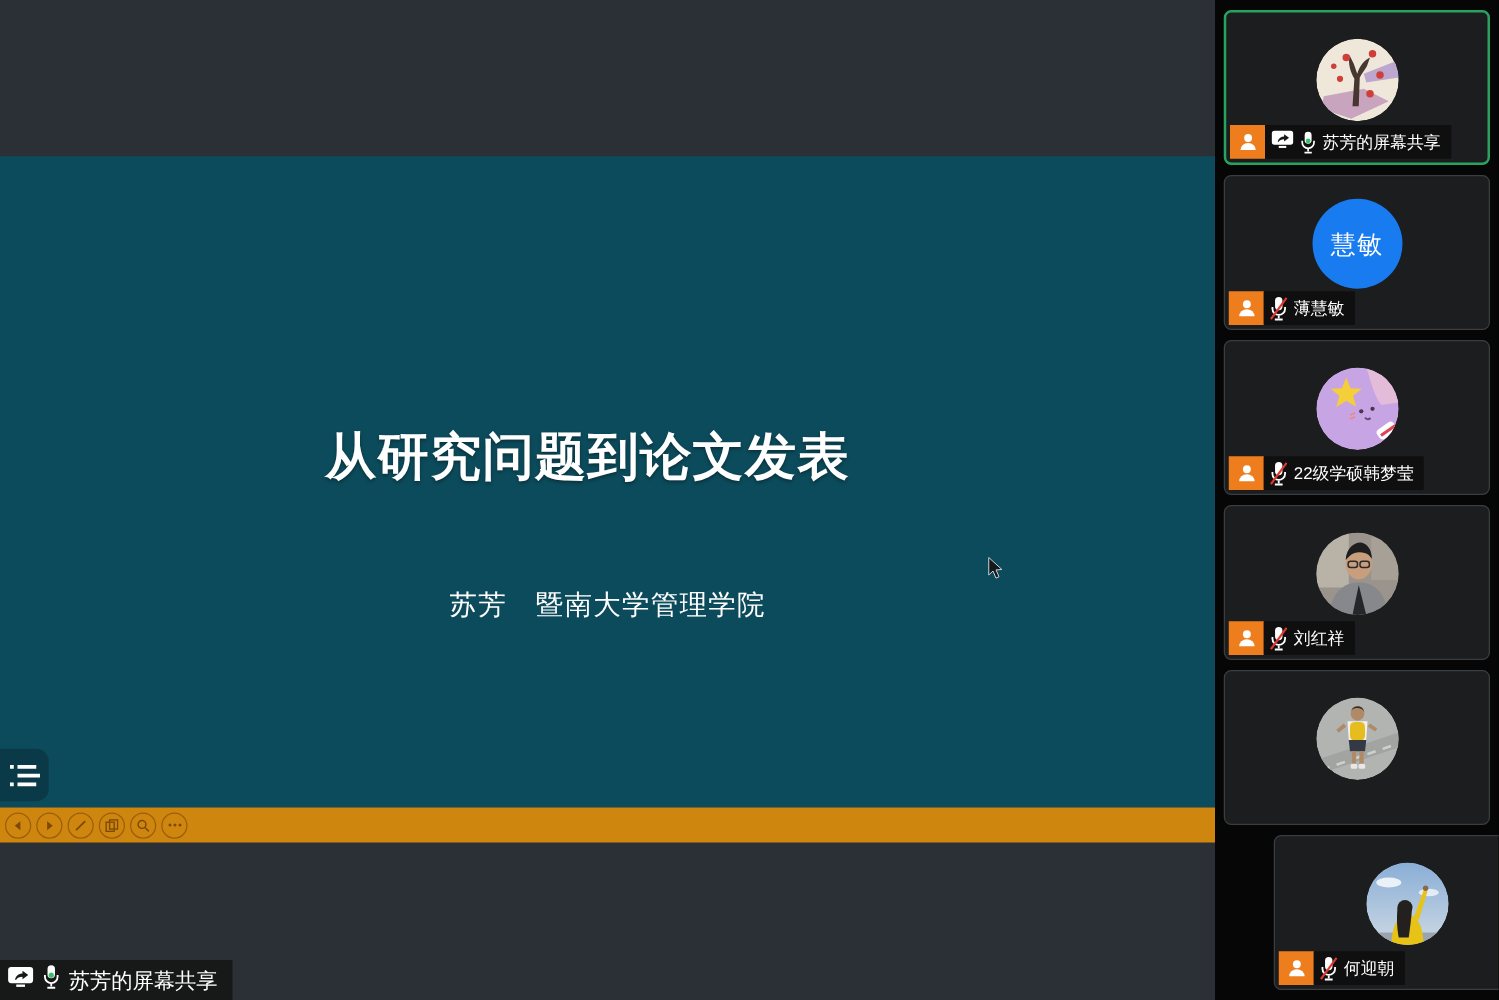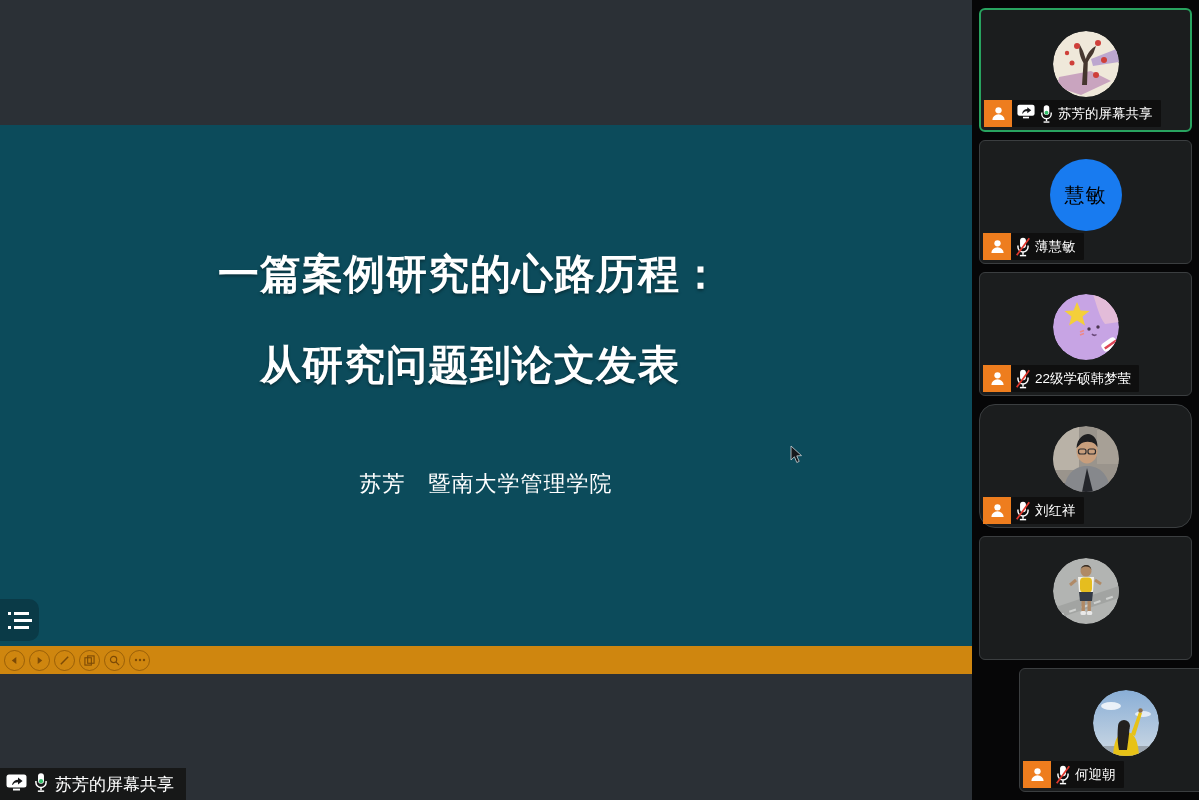--- a/index.html
+++ b/index.html
@@ -47,37 +47,36 @@
 
   
   #sidebar{position:absolute;left:972px;top:0;width:227px;height:800px;background:#060607;}
   .tile{position:absolute;left:7px;width:213px;height:124px;background:#1b1d1e;
     border:1px solid #3b3e40;border-radius:6px;cursor:pointer;}
   .tile.active{border:2px solid #28a35f;}
   .avatar{position:absolute;left:50%;top:21px;transform:translateX(-50%);
     width:66px;height:66px;border-radius:50%;overflow:hidden;
     display:flex;align-items:center;justify-content:center;}
   .avatar svg{display:block;}
-  .avatar.initials{color:#000000;font-size:20px;letter-spacing:1px;}
+  .avatar.initials{color:#ffffff;font-size:20px;letter-spacing:1px;}
   .badge-row{position:absolute;left:3px;bottom:3px;display:flex;align-items:stretch;}
   .host-badge{width:28px;height:27px;background:#ee7d1e;display:flex;align-items:center;
     justify-content:center;flex:0 0 auto;}
   .name-badge{background:rgba(14,14,14,.88);display:flex;align-items:center;gap:5px;
     padding:0 8px 0 5px;height:27px;border-radius:1px;}
   .name-badge .pname{color:#fff;font-size:13.5px;white-space:nowrap;}
   .mic-wrap{display:flex;align-items:center;}
 </style>
 </head>
 <body>
 
 <div id="app">
 
   <div id="stage">
     <div id="slide">
-      <div id="slide-title1" class="slide-title">一篇案例研究的心路历程：</div>
       <div id="slide-title2" class="slide-title">从研究问题到论文发表</div>
       <div id="slide-author" class="slide-sub">苏芳　暨南大学管理学院</div>
 
       <div id="outline-btn">
         <span>
           <span class="ol-rows">
             <span class="ol-row">
                 <span class="ol-dot"></span>
                 <span class="ol-bar" style="width:15px;"></span>
               </span>
@@ -257,21 +256,21 @@
                 <path d="M2.2 9.8 v1.6 a5.8 5.8 0 0 0 11.6 0 v-1.6" fill="none" stroke="#fff" stroke-width="1.7"></path>
                 <line x1="8" y1="17.6" x2="8" y2="20.4" stroke="#fff" stroke-width="1.7"></line>
                 <line x1="4.4" y1="21.4" x2="11.6" y2="21.4" stroke="#fff" stroke-width="1.7"></line>
                 <line x1="0.8" y1="21" x2="15.2" y2="1.5" stroke="#e0382e" stroke-width="2"></line>
               </svg>
             </span>
         <span class="pname">22级学硕韩梦莹</span>
       </span>
     </div>
   </div>
-      <div class="tile" style="top: 404px; border-radius: 16px;">
+      <div class="tile" style="top: 404px;">
     <div class="avatar">
           <svg width="66" height="66" viewBox="0 0 66 66">
             <circle cx="33" cy="33" r="33" fill="#9a948c"></circle>
             <rect x="0" y="0" width="26" height="44" fill="#c3bcb0" opacity="0.75"></rect>
             <rect x="44" y="4" width="22" height="34" fill="#b0a89c" opacity="0.6"></rect>
             <path d="M10 66 C13 46 23 40 34 40 C45 40 55 46 58 66 Z" fill="#86888c"></path>
             <path d="M34 42 L29 66 L40 66 Z" fill="#24262b"></path>
             <ellipse cx="34" cy="25" rx="10.5" ry="12.5" fill="#c89e7c"></ellipse>
             <path d="M23.5 22 C24 12 31 8 35 8 C40 8 44.5 13 44.5 21 L42 18 C38 15 30 15 26.5 19 Z" fill="#1e1e20"></path>
             <rect x="25.5" y="23" width="7.5" height="5" rx="2" fill="none" stroke="#2b2b2e" stroke-width="1.2"></rect>

